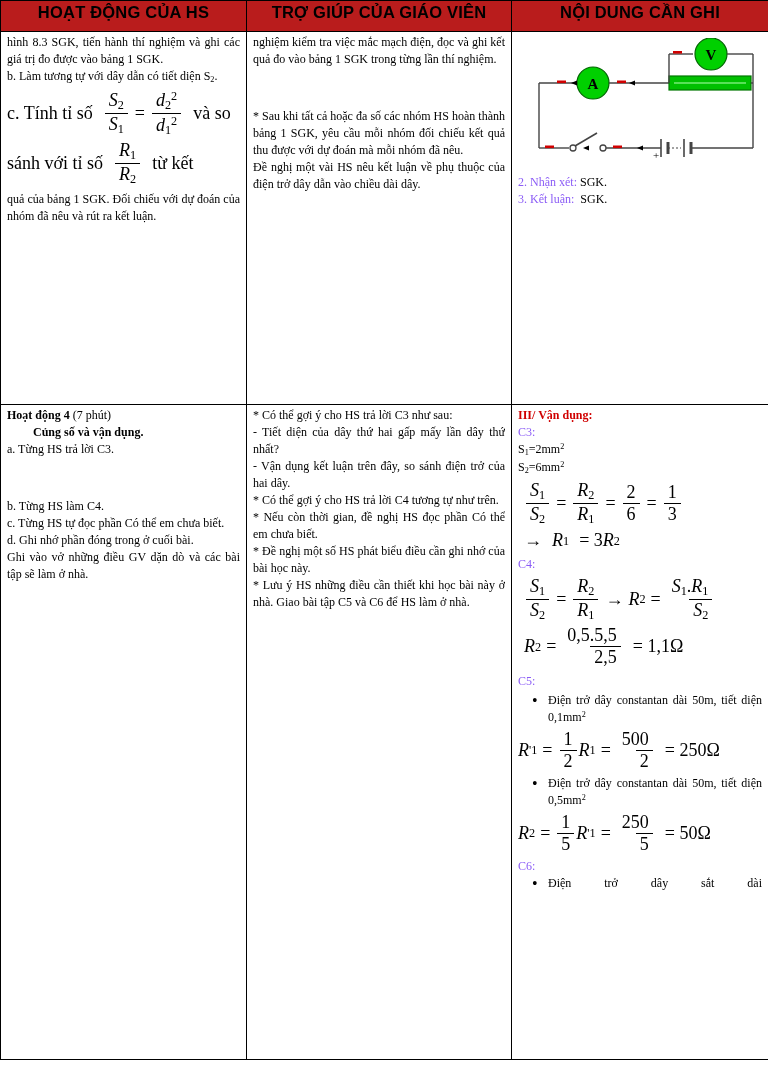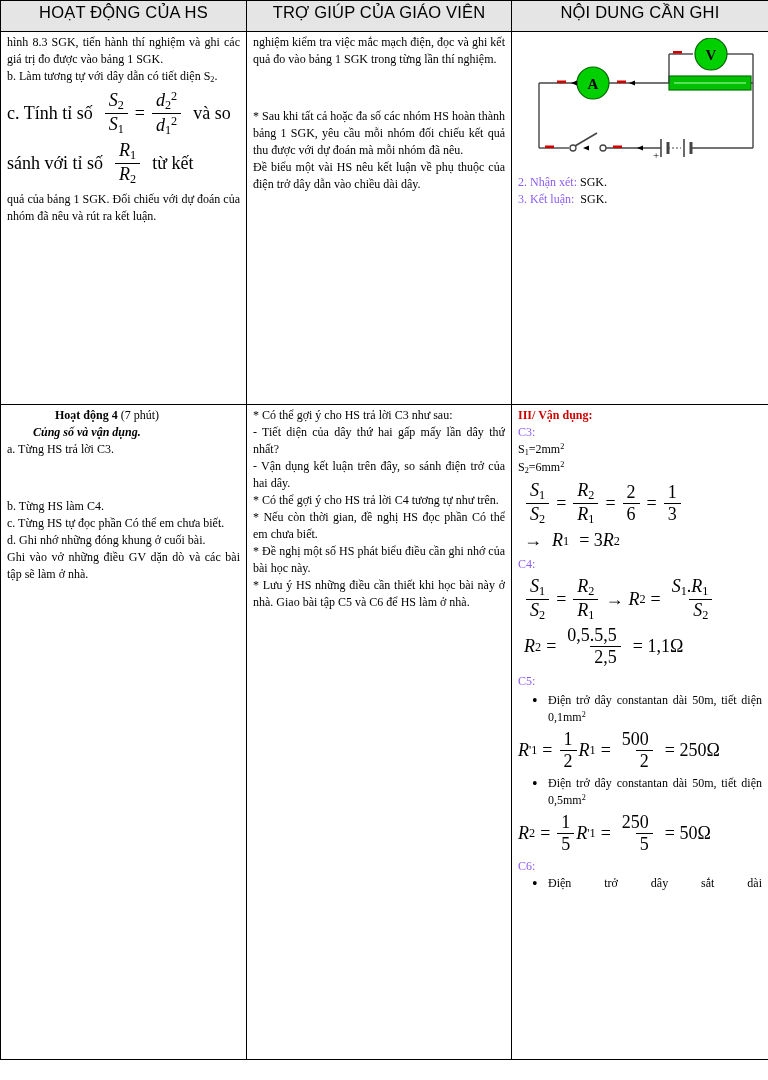--- a/index.html
+++ b/index.html
@@ -21,23 +21,23 @@
     table-layout: fixed;
   }
   .lesson-table td, .lesson-table th {
     border: 1px solid #000000;
     vertical-align: top;
     padding: 2px 6px 2px 6px;
   }
 
   
   thead th {
-    background: #e5e5e5;
+    background: #b91c1c;
     font-family: "Liberation Sans", "DejaVu Sans", sans-serif;
-    font-weight: normal;
+    font-weight: bold;
     font-size: 16.5px;
     text-align: center;
     letter-spacing: 0.2px;
     height: 26px;
     padding: 3px 2px;
     vertical-align: middle;
     white-space: nowrap;
   }
 
   col.c1 { width: 246px; }
@@ -49,22 +49,22 @@
     margin: 0;
     font-size: 12px;
     line-height: 1.42;
     text-align: justify;
     text-justify: inter-word;
   }
   .p.nojust { text-align: left; }
   .blank { height: 14px; }
   .blank.lg { height: 26px; }
 
-  .bold { font-weight: bold; margin-left: 48px; }
-  .bi { font-weight: bold; font-style: italic; }
+  .bold { font-weight: bold; }
+  .bi { font-weight: bold; }
   .indent { padding-left: 26px; }
   .red { color: #8b5cf6; }
   .red-b { color: #d00000; font-weight: bold; }
 
   sub { font-size: 0.68em; vertical-align: -0.28em; }
   sup { font-size: 0.68em; vertical-align: 0.48em; }
 
   
   .mathline {
     font-size: 18px;
@@ -166,21 +166,21 @@
         <p class="p">quả của bảng 1 SGK. Đối chiếu với dự đoán của nhóm đã nêu và rút ra kết luận.</p>
       </div>
     </td>
 
     <td>
       <div class="cell-inner">
         <p class="p">nghiệm kiểm tra việc mắc mạch điện, đọc và ghi kết quả đo vào bảng 1 SGK trong từng lần thí nghiệm.</p>
         <div class="blank lg"></div>
         <div class="blank"></div>
         <p class="p">* Sau khi tất cả hoặc đa số các nhóm HS hoàn thành bảng 1 SGK, yêu cầu mỗi nhóm đối chiếu kết quả thu được với dự đoán mà mỗi nhóm đã nêu.</p>
-        <p class="p">Đề biểu một vài HS nêu kết luận về phụ thuộc của điện trở dây dẫn vào chiều dài dây.</p>
+        <p class="p">Đề nghị một vài HS nêu kết luận về phụ thuộc của điện trở dây dẫn vào chiều dài dây.</p>
       </div>
     </td>
 
     <td>
       <div class="cell-inner">
         <div class="circuit-wrap">
           <svg width="238" height="128" viewBox="0 0 238 128">
 
             <line x1="18" y1="45" x2="55" y2="45" stroke="#444" stroke-width="1.4"></line>
 
@@ -243,21 +243,21 @@
 
     <td>
       <div class="cell-inner">
         <p class="p nojust"><span class="bold">Hoạt động 4</span> <span>(7 phút)</span></p>
         <p class="p nojust indent bi">Củng số và vận dụng.</p>
         <p class="p nojust">a. Từng HS trả lời C3.</p>
         <div class="blank lg"></div>
         <div class="blank"></div>
         <p class="p nojust">b. Từng HS làm C4.</p>
         <p class="p nojust">c. Từng HS tự đọc phần Có thể em chưa biết.</p>
-        <p class="p">d. Ghi nhớ những đóng khung ở cuối bài.</p>
+        <p class="p">d. Ghi nhớ phần đóng trong ở cuối bài.</p>
         <p class="p">Ghi vào vở những điều GV dặn dò và các bài tập sẽ làm ở nhà.</p>
       </div>
     </td>
 
     <td>
       <div class="cell-inner">
         <p class="p">* Có thể gợi ý cho HS trả lời C3 như sau:</p>
         <p class="p">- Tiết diện của dây thứ hai gấp mấy lần dây thứ nhất?</p>
         <p class="p">- Vận dụng kết luận trên đây, so sánh điện trở của hai dây.</p>
         <p class="p">* Có thể gợi ý cho HS trả lời C4 tương tự như trên.</p>

